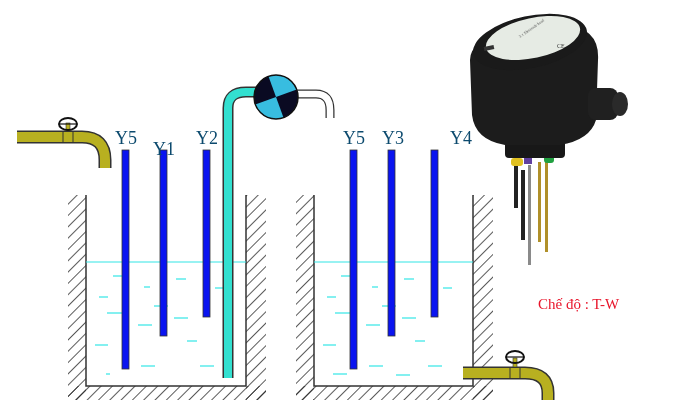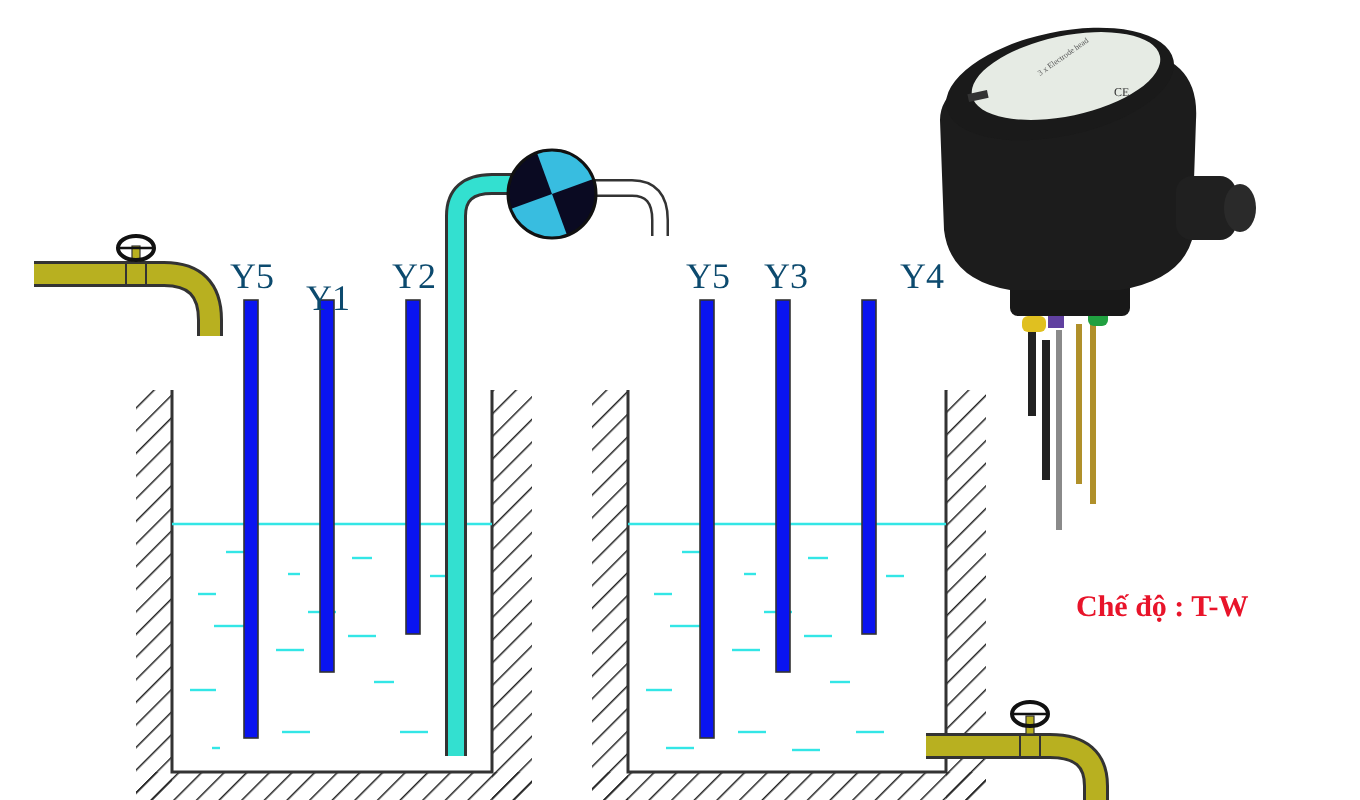--- a/index.html
+++ b/index.html
@@ -1,19 +1,19 @@
 <!DOCTYPE html>
 <html><head>
 <meta charset="utf-8">
 <style>
   html, body { margin:0; padding:0; background:#ffffff; }
   body { width:680px; height:400px; position:relative; overflow:hidden; font-family:"Liberation Serif", serif; }
   svg { position:absolute; left:0; top:0; }
   .lbl { position:absolute; font-family:"Liberation Serif", serif; font-weight:normal; font-size:18px; color:#0c4a6e; }
-  .mode { position:absolute; left:538px; top:296px; font-family:"Liberation Serif", serif; font-weight:bold; font-size:15px; color:#e8142a; }
+  .mode { position:absolute; left:538px; top:296px; font-family:"Liberation Serif", serif; font-weight:normal; font-size:15px; color:#e8142a; }
 </style>
 </head>
 <body>
 
 <svg width="680" height="400" viewBox="0 0 680 400">
   <defs>
     <pattern id="hatch" width="8" height="8" patternUnits="userSpaceOnUse" patternTransform="rotate(45)">
       <line x1="0" y1="0" x2="0" y2="8" stroke="#222" stroke-width="1.5"></line>
     </pattern>
   </defs>

